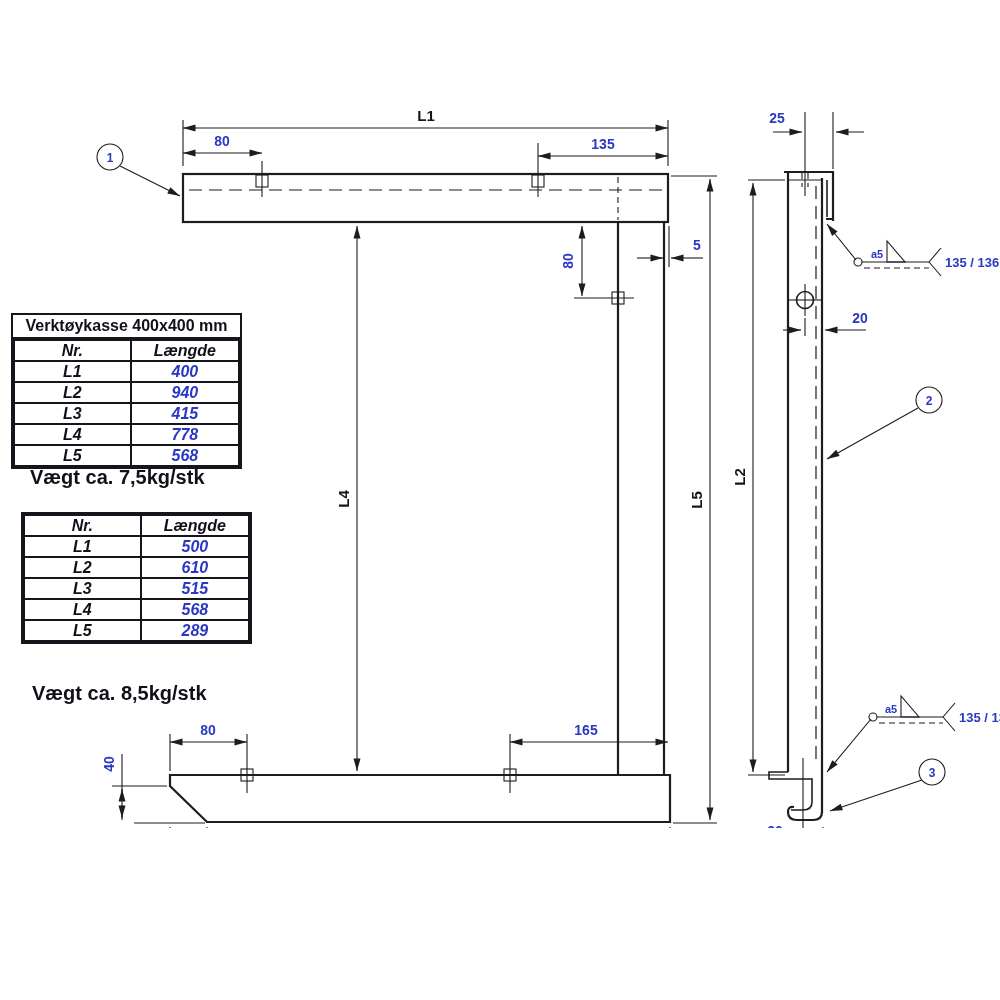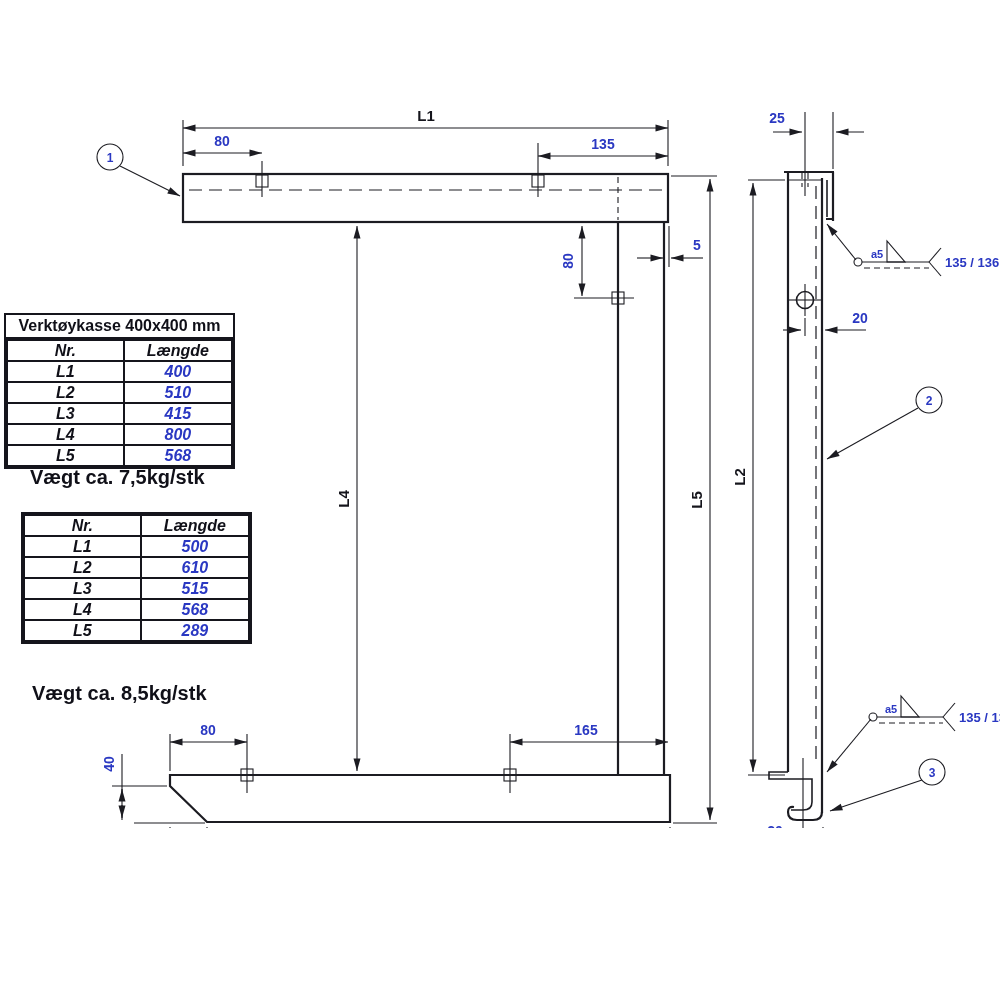--- a/index.html
+++ b/index.html
@@ -205,43 +205,43 @@
     <text class="bal" x="929" y="405">2</text>
     <line class="thin" x1="918" y1="408" x2="827" y2="459" marker-end="url(#ar)"></line>
   </g>
   <g>
     <circle class="thin" cx="932" cy="772" r="13"></circle>
     <text class="bal" x="932" y="777">3</text>
     <line class="thin" x1="922" y1="780" x2="830" y2="811" marker-end="url(#ar)"></line>
   </g>
 </svg>
 
-  <div class="vtable" style="left:4px;top:313px;">
+  <div class="vtable" style="left:11px;top:313px;">
     <div class="title">Verktøykasse 400x400 mm</div>
     <table>
       <tbody>
           <tr>
         <td style="width:51%">Nr.</td>
         <td>Længde</td>
       </tr>
       <tr>
         <td>L1</td>
         <td class="num">400</td>
       </tr>
       <tr>
         <td>L2</td>
-        <td class="num">510</td>
+        <td class="num">940</td>
       </tr>
       <tr>
         <td>L3</td>
         <td class="num">415</td>
       </tr>
       <tr>
         <td>L4</td>
-        <td class="num">800</td>
+        <td class="num">778</td>
       </tr>
       <tr>
         <td>L5</td>
         <td class="num">568</td>
       </tr>
     </tbody>
       </table>
   </div>
   <div class="weight" style="left:30px;top:466px;">Vægt ca. 7,5kg/stk</div>
 

